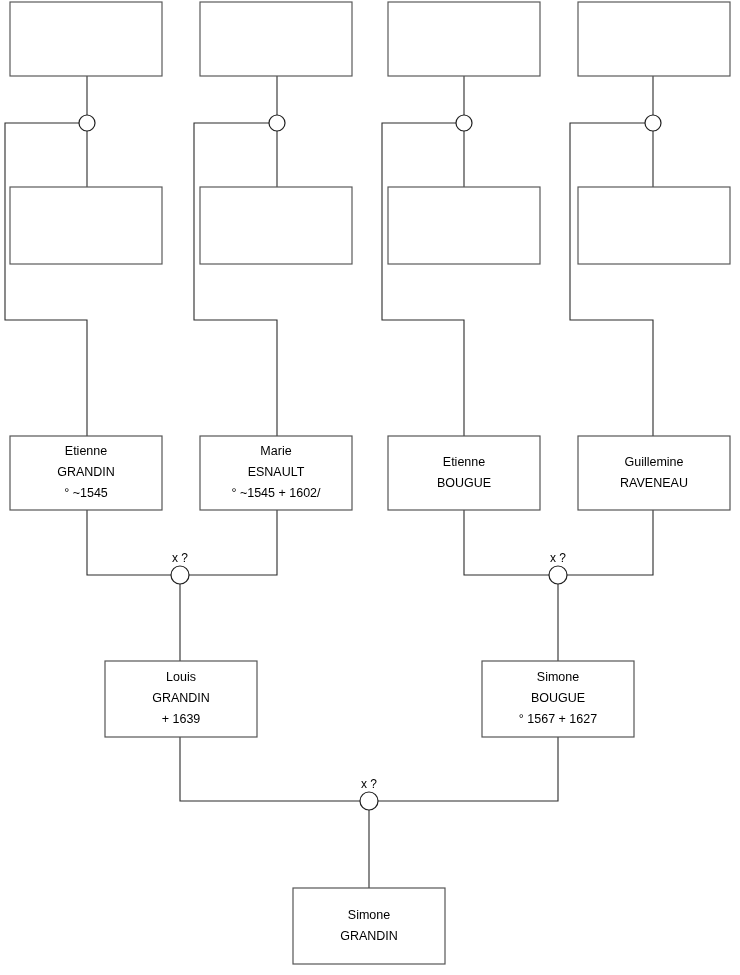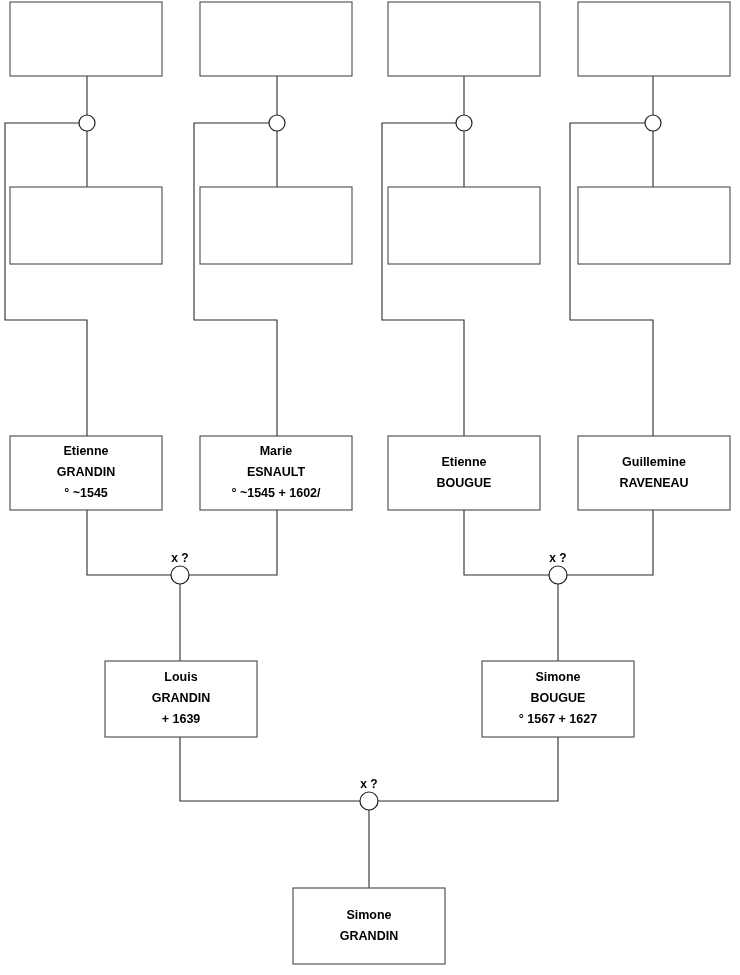--- a/index.html
+++ b/index.html
@@ -11,21 +11,20 @@
   body {
     width: 740px;
     height: 975px;
     font-family: "Liberation Sans", sans-serif;
     overflow: hidden;
   }
   #chart-root {
     position: relative;
     width: 740px;
     height: 975px;
-    font-weight: bold;
   }
   svg#tree {
     display: block;
     width: 740px;
     height: 975px;
   }
   .node-box {
     fill: #ffffff;
     stroke: #555555;
     stroke-width: 1.2;

